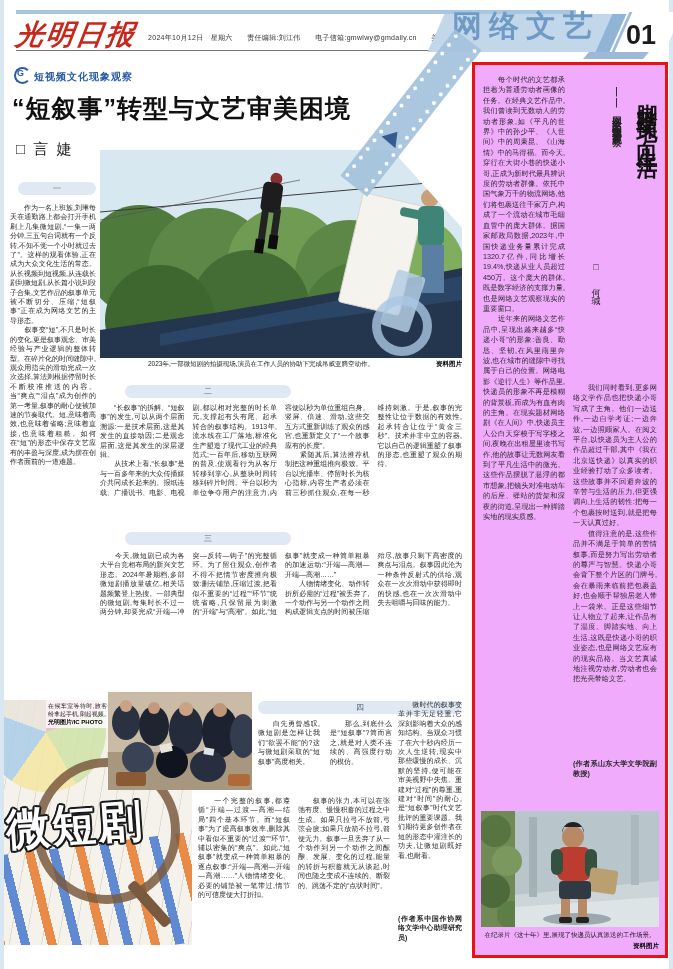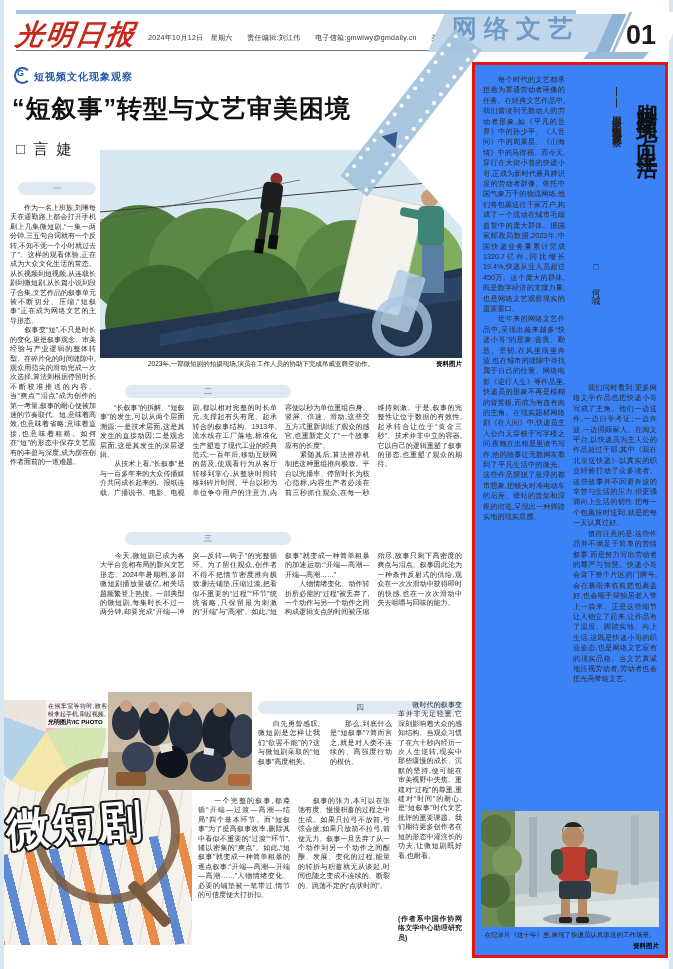--- a/index.html
+++ b/index.html
@@ -16,21 +16,21 @@
   .dateline{position:absolute;left:148px;top:33px;font-size:7px;color:#333;letter-spacing:.3px;}
   .headrule{position:absolute;left:16px;top:50px;width:428px;height:1px;background:#777;}
   .banner-big{position:absolute;left:436px;top:14px;width:178px;height:38px;background:#c2d7ea;
         transform:skewX(-24deg);}
   .banner-mid{position:absolute;left:604px;top:14px;width:14px;height:38px;background:#8fb4d6;
         transform:skewX(-24deg);}
   .banner-num{position:absolute;left:620px;top:12px;width:50px;height:42px;background:#fff;
         border-left:3px solid #9dbcd9;transform:skewX(-24deg);}
   .banner-fold{position:absolute;left:586px;top:52px;width:60px;height:7px;background:#9db9d9;
         transform:skewX(-40deg);}
-  .banner-text{position:absolute;left:452px;top:12px;font-size:25px;font-weight:900;
+  .banner-text{position:absolute;left:452px;top:6px;font-size:30px;font-weight:900;
         color:#6f9ac6;letter-spacing:7px;}
   .pagenum{position:absolute;left:626px;top:20px;font-size:27px;font-weight:bold;color:#1c1c1c;}
   
   .kicker-icon{position:absolute;left:14px;top:67px;width:13px;height:13px;border:2.5px solid var(--kicker-blue,#2a5ca8);
         border-radius:50%;border-right-color:transparent;}
   .kicker-g{position:absolute;left:17px;top:68px;font-size:9px;font-weight:bold;color:var(--kicker-blue,#2a5ca8);}
   .kicker{position:absolute;left:34px;top:70px;font-size:10px;font-weight:bold;color:var(--kicker-blue,#2a5ca8);letter-spacing:1px;}
   .headline{position:absolute;left:12px;top:92px;width:452px;font-size:25px;font-weight:900;
         color:#111;letter-spacing:1px;}
   .byline{position:absolute;left:16px;top:140px;font-size:15px;color:#222;letter-spacing:2px;}
@@ -64,21 +64,21 @@
   .illus .handle{position:absolute;left:140px;top:176px;width:11px;height:56px;background:#7a5a3e;transform:rotate(-42deg);border-radius:4px;}
   .illus-title{position:absolute;left:2px;top:96px;font-size:44px;font-weight:900;color:#fff;
         letter-spacing:2px;transform:rotate(-4deg);
         text-shadow:-2px 0 #1a1a1a,2px 0 #1a1a1a,0 -2px #1a1a1a,0 2px #1a1a1a,-1.5px -1.5px #1a1a1a,1.5px 1.5px #1a1a1a,-1.5px 1.5px #1a1a1a,1.5px -1.5px #1a1a1a;}
   .illcap{position:absolute;left:46px;top:692px;width:72px;font-size:6px;line-height:8px;
         color:#222;background:rgba(255,255,255,.78);padding:2px;text-align:justify;white-space:pre-line;}
   
   .photo2{position:absolute;left:108px;top:692px;width:144px;height:98px;overflow:hidden;}
   
   .redbox{position:absolute;left:472px;top:62px;width:196px;height:896px;border:3px solid var(--highlight-red,#e8120f);
-        background:#3b82f6;box-sizing:border-box;}
+        background:#f0abfc;box-sizing:border-box;}
   .redbox .t{font-size:7.2px;line-height:10.4px;}
   .vtitle-wrap{position:absolute;right:4px;top:22px;height:310px;writing-mode:vertical-rl;}
   .vtitle{font-size:21px;font-weight:900;color:#111;letter-spacing:6px;margin-left:10px;}
   .vsub{font-size:9.5px;font-weight:bold;color:#222;letter-spacing:1.5px;margin-left:8px;}
   .vby{font-size:9px;color:#222;letter-spacing:3px;margin-inline-start:175px;}
   .rphoto{position:absolute;left:6px;top:746px;width:178px;height:116px;overflow:hidden;}
 </style>
 </head>
 <body>
 
@@ -204,20 +204,21 @@
 　　近年来的网络文艺作品中,呈现出越来越多“快递小哥”的形象:善良、勤恳、坚韧,在风里雨里奔波,也在城市的缝隙中寻找属于自己的位置。网络电影《逆行人生》等作品里,快递员的形象不再是模糊的背景板,而成为有血有肉的主角。在现实题材网络剧《在人间》中,快递员主人公白天穿梭于写字楼之间,夜晚在出租屋里读书写作,他的故事让无数网友看到了平凡生活中的微光。这些作品摆脱了悬浮的都市想象,把镜头对准电动车的后座、驿站的货架和深夜的街道,呈现出一种脚踏实地的现实质感。</div>
 
     <div class="vtitle-wrap">
       <div class="vtitle">脚踏实地,向上生活</div>
       <div class="vsub">——网络文艺中的快递小哥形象观察</div>
       <div class="vby">□ 何 瑊</div>
     </div>
 
     <div class="t" style="left:98px;top:318px;width:84px;height:372px;">　　我们同时看到,更多网络文学作品也把快递小哥写成了主角。他们一边送件,一边自学考证;一边奔波,一边照顾家人。在阅文平台,以快递员为主人公的作品超过千部,其中《我在北京送快递》以真实的职业经验打动了众多读者。这些故事并不回避奔波的辛苦与生活的压力,但更强调向上生活的韧性:把每一个包裹按时送到,就是把每一天认真过好。
 　　值得注意的是,这些作品并不满足于简单的苦情叙事,而是努力写出劳动者的尊严与智慧。快递小哥会背下整个片区的门牌号,会在暴雨来临前把包裹盖好,也会顺手帮独居老人带上一袋米。正是这些细节让人物立了起来,让作品有了温度。脚踏实地、向上生活,这既是快递小哥的职业姿态,也是网络文艺应有的现实品格。当文艺真诚地注视劳动者,劳动者也会把光亮带给文艺。</div>
+    <div class="t" style="left:98px;top:694px;width:84px;height:34px;font-weight:bold;">(作者系山东大学文学院副教授)</div>
 
     <div class="rphoto">
       <svg width="178" height="116" viewBox="0 0 178 116" style="filter:blur(.3px) saturate(.95);">
         <rect width="178" height="116" fill="#b7c6cb"></rect>
         <rect x="0" y="0" width="34" height="116" fill="#6e8a52"></rect>
         <circle cx="14" cy="20" r="16" fill="#55763e"></circle>
           <circle cx="26" cy="50" r="15" fill="#7a9a5c"></circle>
         <circle cx="12" cy="80" r="17" fill="#4c6a38"></circle>
           <circle cx="30" cy="104" r="14" fill="#5d7f46"></circle>
         <polygon points="34,84 178,70 178,116 34,116" fill="#ccd6d8"></polygon>

